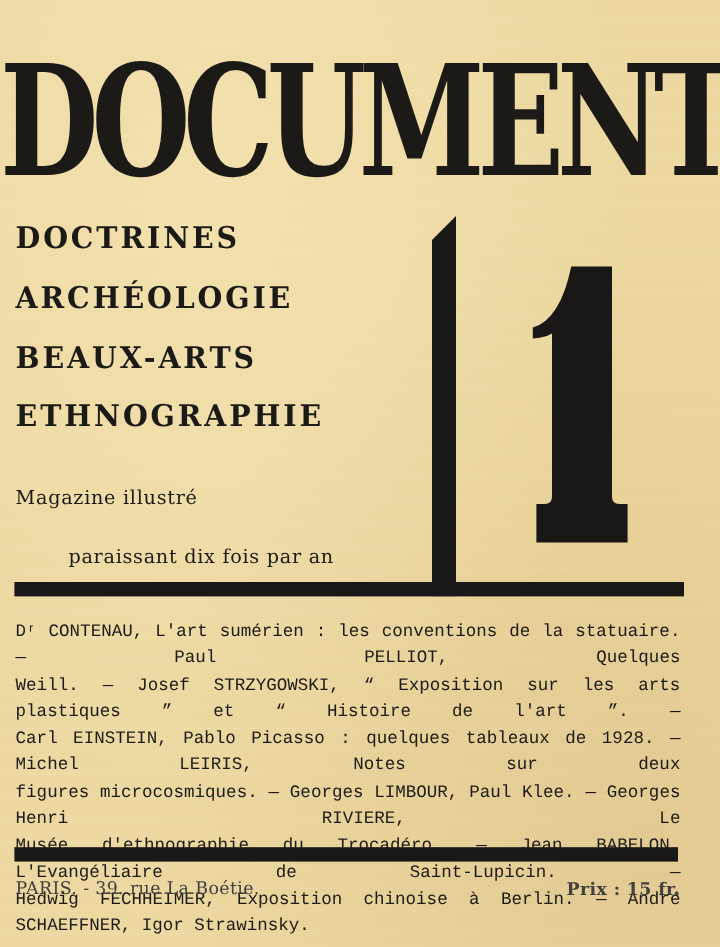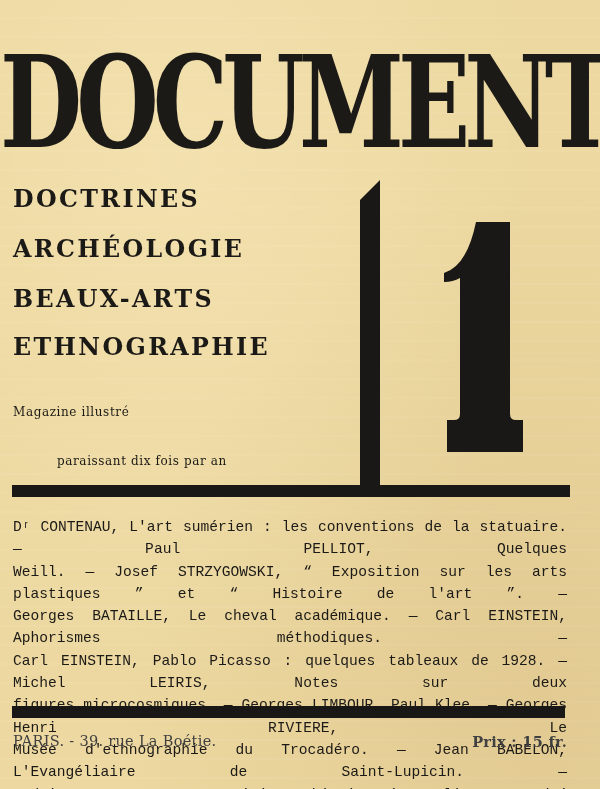--- a/index.html
+++ b/index.html
@@ -20,21 +20,21 @@
     white-space:nowrap;
     transform:scaleX(0.74); transform-origin:left top;
     color:#1c1a17;
   }
   .rubric {
     left:13px; font-family:"DejaVu Serif", serif; font-weight:bold;
     font-size:25px; letter-spacing:2.5px; white-space:nowrap; color:#1c1a17;
     transform:scaleX(0.95); transform-origin:left top;
   }
   .tagline {
-    font-family:"DejaVu Serif", serif; font-size:12px; letter-spacing:0.6px;
+    font-family:"DejaVu Serif", serif; font-size:16px; letter-spacing:0.6px;
     white-space:nowrap; color:#1c1a17;
   }
   #vbar {
     left:360px; top:180px; width:20px; height:317px; background:#1a1816;
     clip-path:polygon(0 20px, 100% 0, 100% 100%, 0 100%);
   }
   #issue-number {
     left:443px; top:218px; width:82px; height:236px;
   }
   .hbar { background:#1a1816; }
@@ -70,21 +70,20 @@
     <path d="M33 4 L67 4 L67 196 Q67 202 73 202 L80 202 L80 234 L4 234 L4 202 L11 202 Q17 202 17 196 L17 60 Q10 64 1 64 L1 55 Q24 48 33 4 Z" fill="#1a1816"></path>
   </svg>
   
 </div>
 
 <div class="abs hbar" style="left:12px; top:485px; width:558px; height:12px;"></div>
 
 <div id="contents" class="abs">
   <p>Dʳ CONTENAU, L'art sumérien : les conventions de la statuaire. — Paul PELLIOT, Quelques</p>
   <p>Weill. — Josef STRZYGOWSKI, “ Exposition sur les arts plastiques ” et “ Histoire de l'art ”. —</p>
-  <p>Georges BATAILLE, Le cheval académique. — Carl EINSTEIN, Aphorismes méthodiques. —</p>
   <p>Carl EINSTEIN, Pablo Picasso : quelques tableaux de 1928. — Michel LEIRIS, Notes sur deux</p>
   <p>figures microcosmiques. — Georges LIMBOUR, Paul Klee. — Georges Henri RIVIERE, Le</p>
   <p>Musée d'ethnographie du Trocadéro. — Jean BABELON, L'Evangéliaire de Saint-Lupicin. —</p>
   <p class="last">Hedwig FECHHEIMER, Exposition chinoise à Berlin. — André SCHAEFFNER, Igor Strawinsky.</p>
 </div>
 
 <div class="abs hbar" style="left:12px; top:706px; width:553px; height:12px;"></div>
 
 <div class="abs footer" style="left:13px;">PARIS. - 39. rue La Boétie.</div>
 <div class="abs footer" style="right:33px;font-weight:bold;">Prix : 15 fr.</div>

